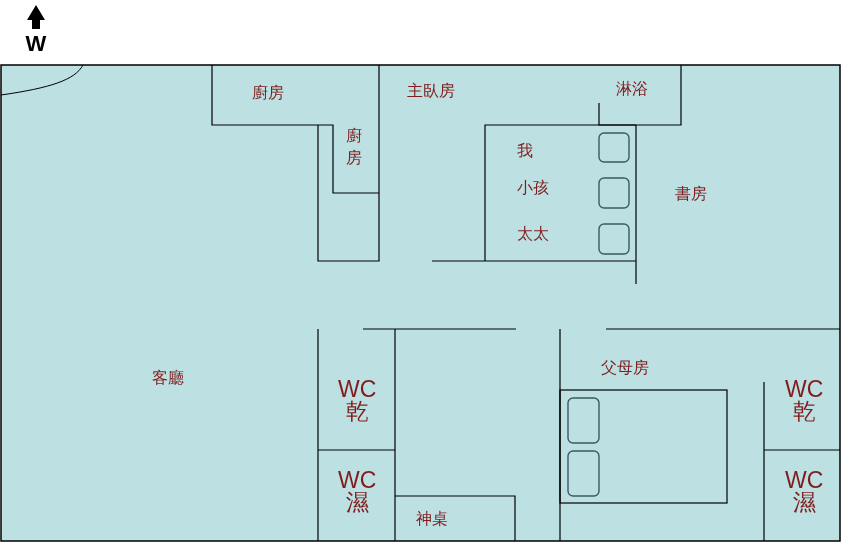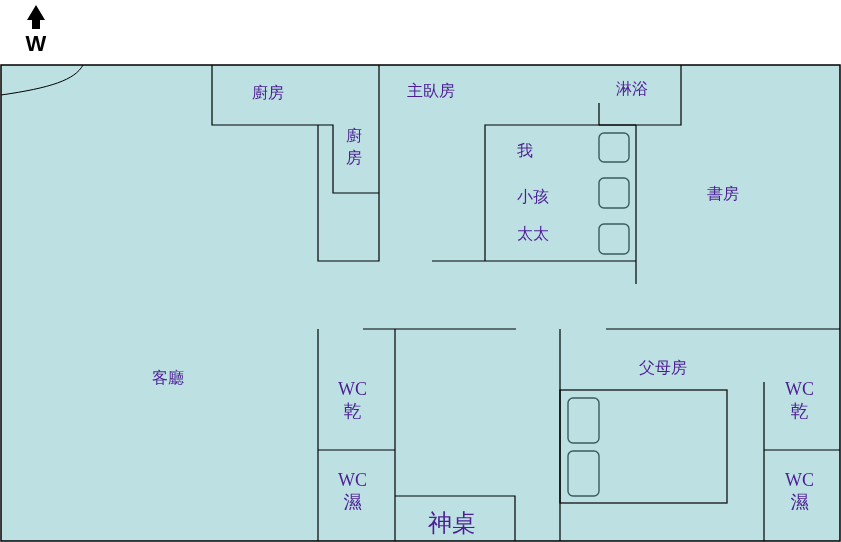--- a/index.html
+++ b/index.html
@@ -1,19 +1,19 @@
 <!DOCTYPE html>
 <html><head>
 <meta charset="utf-8">
 <style>
   html,body{margin:0;padding:0;background:#fff;}
   body{width:841px;height:542px;position:relative;overflow:hidden;font-family:"DejaVu Sans",sans-serif;}
   svg{position:absolute;left:0;top:0;}
-  .lbl{position:absolute;font-size:16px;color:#4c1d95;white-space:nowrap;line-height:1.2;text-align:center;}
-  .wc{font-size:18px;line-height:22px;font-family:Liberation Serif, serif;}
+  .lbl{position:absolute;font-size:16px;color:#7f1d1d;white-space:nowrap;line-height:1.2;text-align:center;}
+  .wc{font-size:23px;line-height:22px;font-family:Liberation Sans, sans-serif;}
   .vert{width:20px;white-space:normal;line-height:22px;}
   .compass{position:absolute;left:24px;top:4px;width:24px;text-align:center;}
   .compass .w{font-family:"Liberation Sans",sans-serif;font-weight:bold;font-size:22px;line-height:20px;}
 </style>
 </head>
 <body>
 
 <div class="compass">
   <svg width="24" height="26" viewBox="0 0 24 26" style="position:static">
     <polygon points="12,1 3,16 8,16 8,25 16,25 16,16 21,16" fill="#000"></polygon>
@@ -52,23 +52,23 @@
 
   <line x1="764" y1="382" x2="764" y2="541" stroke="#000" stroke-width="1.2"></line>
   <line x1="764" y1="450" x2="840" y2="450" stroke="#000" stroke-width="1.2"></line>
 </svg>
 
 <div class="lbl" style="left:252px;top:83px">廚房</div>
 <div class="lbl vert" style="left:344px;top:125px"><span>廚</span><br><span>房</span></div>
 <div class="lbl" style="left:407px;top:81px">主臥房</div>
 <div class="lbl" style="left:616px;top:79px">淋浴</div>
 <div class="lbl" style="left:517px;top:141px">我</div>
-<div class="lbl" style="left:517px;top:187px">小孩</div>
+<div class="lbl" style="left:517px;top:178px">小孩</div>
 <div class="lbl" style="left:517px;top:224px">太太</div>
-<div class="lbl" style="left:707px;top:184px">書房</div>
+<div class="lbl" style="left:675px;top:184px">書房</div>
 <div class="lbl" style="left:152px;top:368px">客廳</div>
-<div class="lbl" style="left:639px;top:358px">父母房</div>
-<div class="lbl" style="left:428px;top:509px;font-size:24px">神桌</div>
+<div class="lbl" style="left:601px;top:358px">父母房</div>
+<div class="lbl" style="left:416px;top:509px;font-size:16px">神桌</div>
 
 <div class="lbl wc" style="left:338px;top:378px"><span>WC</span><br><span>乾</span></div>
 <div class="lbl wc" style="left:338px;top:469px"><span>WC</span><br><span>濕</span></div>
 <div class="lbl wc" style="left:785px;top:378px"><span>WC</span><br><span>乾</span></div>
 <div class="lbl wc" style="left:785px;top:469px"><span>WC</span><br><span>濕</span></div>
 
 </body></html>

